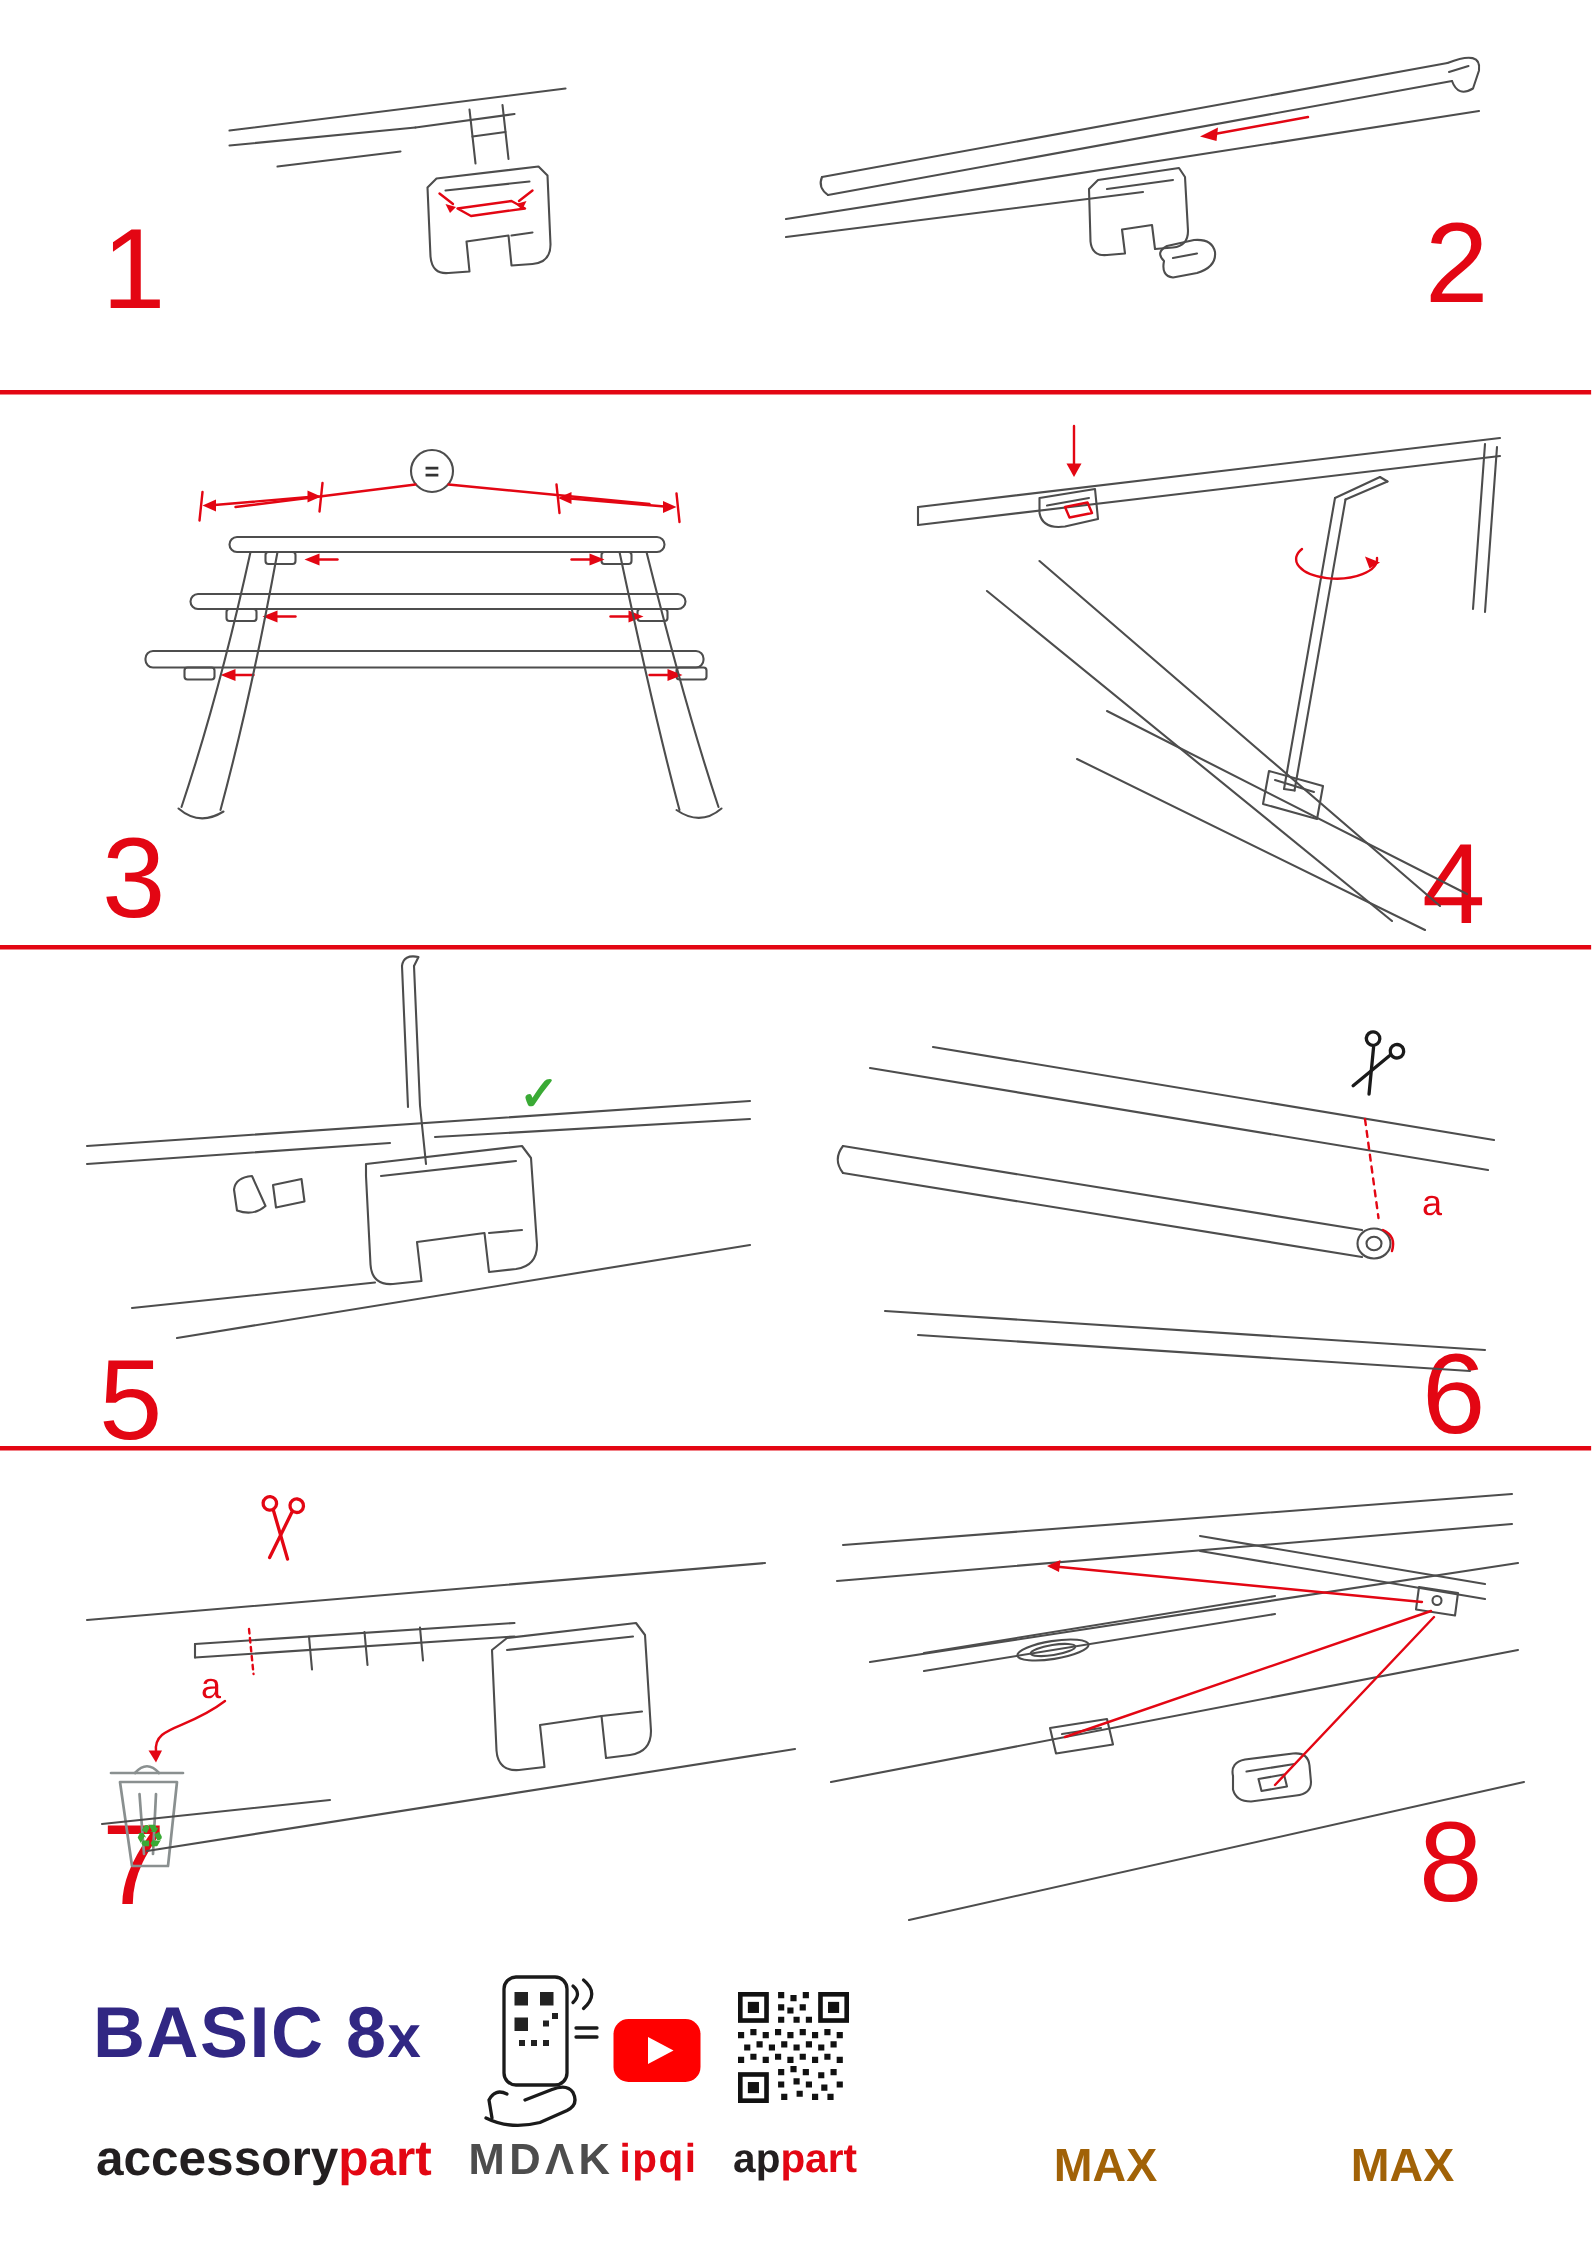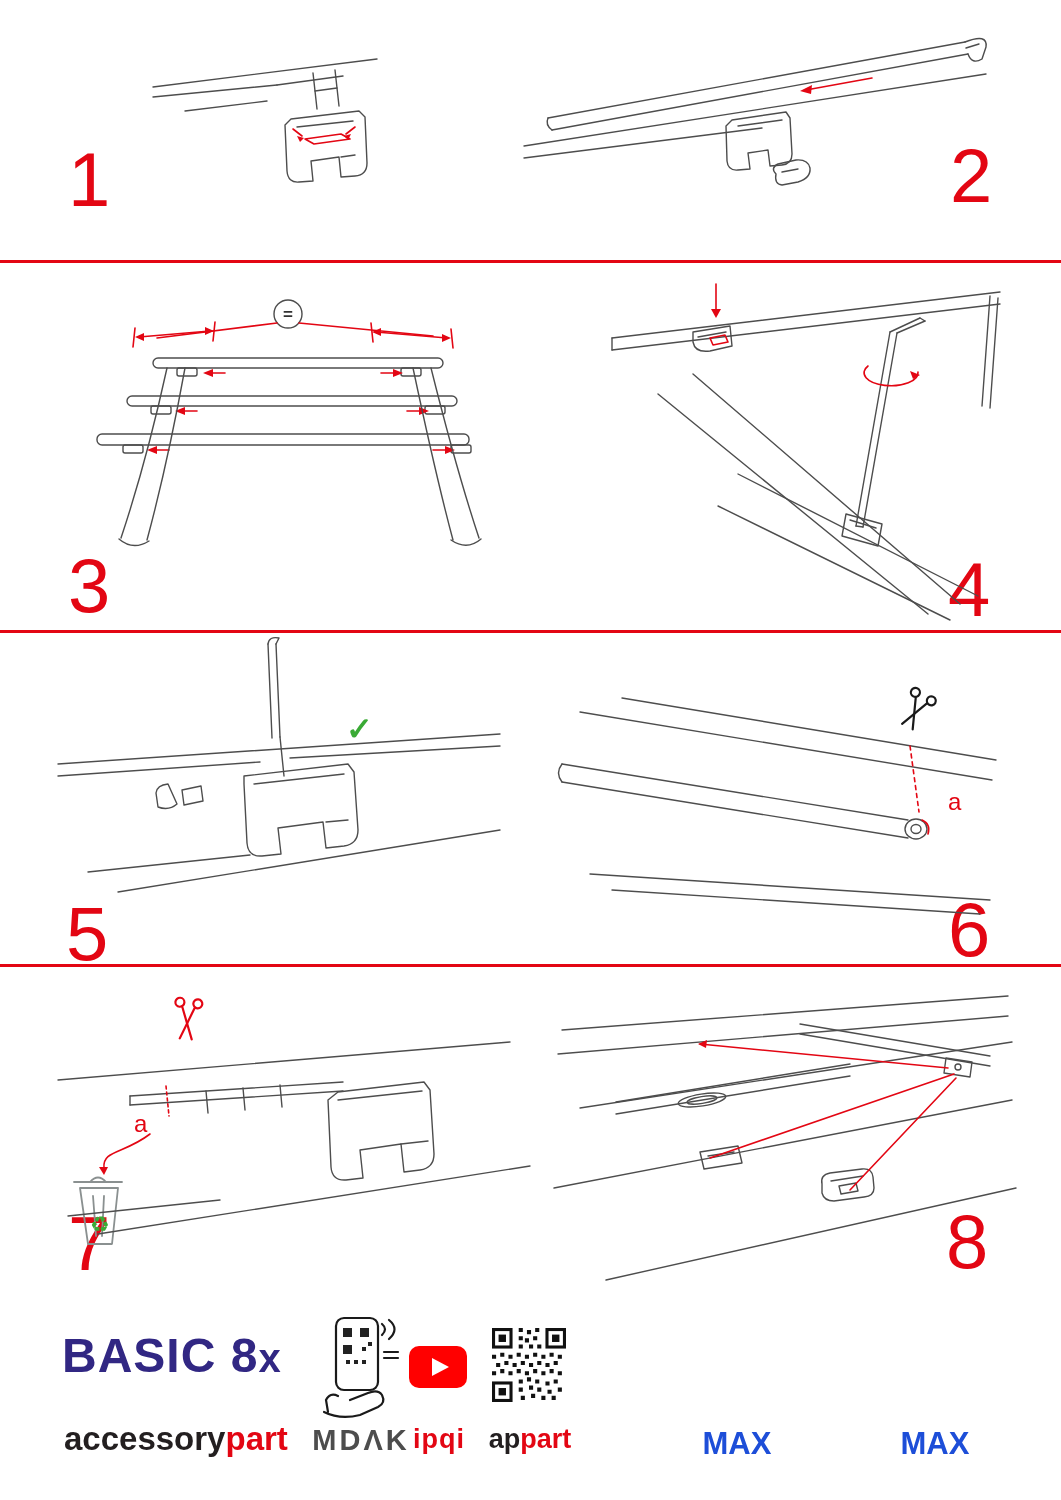--- a/index.html
+++ b/index.html
@@ -17,21 +17,21 @@
   .redb{stroke:#e30613;fill:none;stroke-width:2.2;stroke-linecap:round;}
   .gray{stroke:#8a9090;fill:none;stroke-width:1.8;stroke-linecap:round;stroke-linejoin:round;}
   .brand-title{position:absolute;font-size:48px;font-weight:700;color:#312783;letter-spacing:1px;}
   .brand-title .brand-x{font-size:40px;}
   .brand-sub{position:absolute;font-size:33px;font-weight:700;letter-spacing:0;}
   .dark{color:#231f20;} .redtxt{color:#e30613;}
   .flabel{position:absolute;text-align:center;}
   .lbl-mdak{font-size:29px;font-weight:700;color:#4d4d4d;letter-spacing:3px;}
   .lbl-ipqi{font-size:27px;font-weight:600;color:#e30613;letter-spacing:1px;}
   .lbl-apline{font-size:27px;font-weight:700;}
-  .lbl-max{font-size:31px;font-weight:700;color:#1d4ed8;}
+  .lbl-max{font-size:31px;font-weight:700;color:#a16207;}
 </style>
 </head>
 <body>
 
 <div id="page">
 
   <div class="sep" style="top:260px"></div>
   <div class="sep" style="top:630px"></div>
   <div class="sep" style="top:964px"></div>
 

